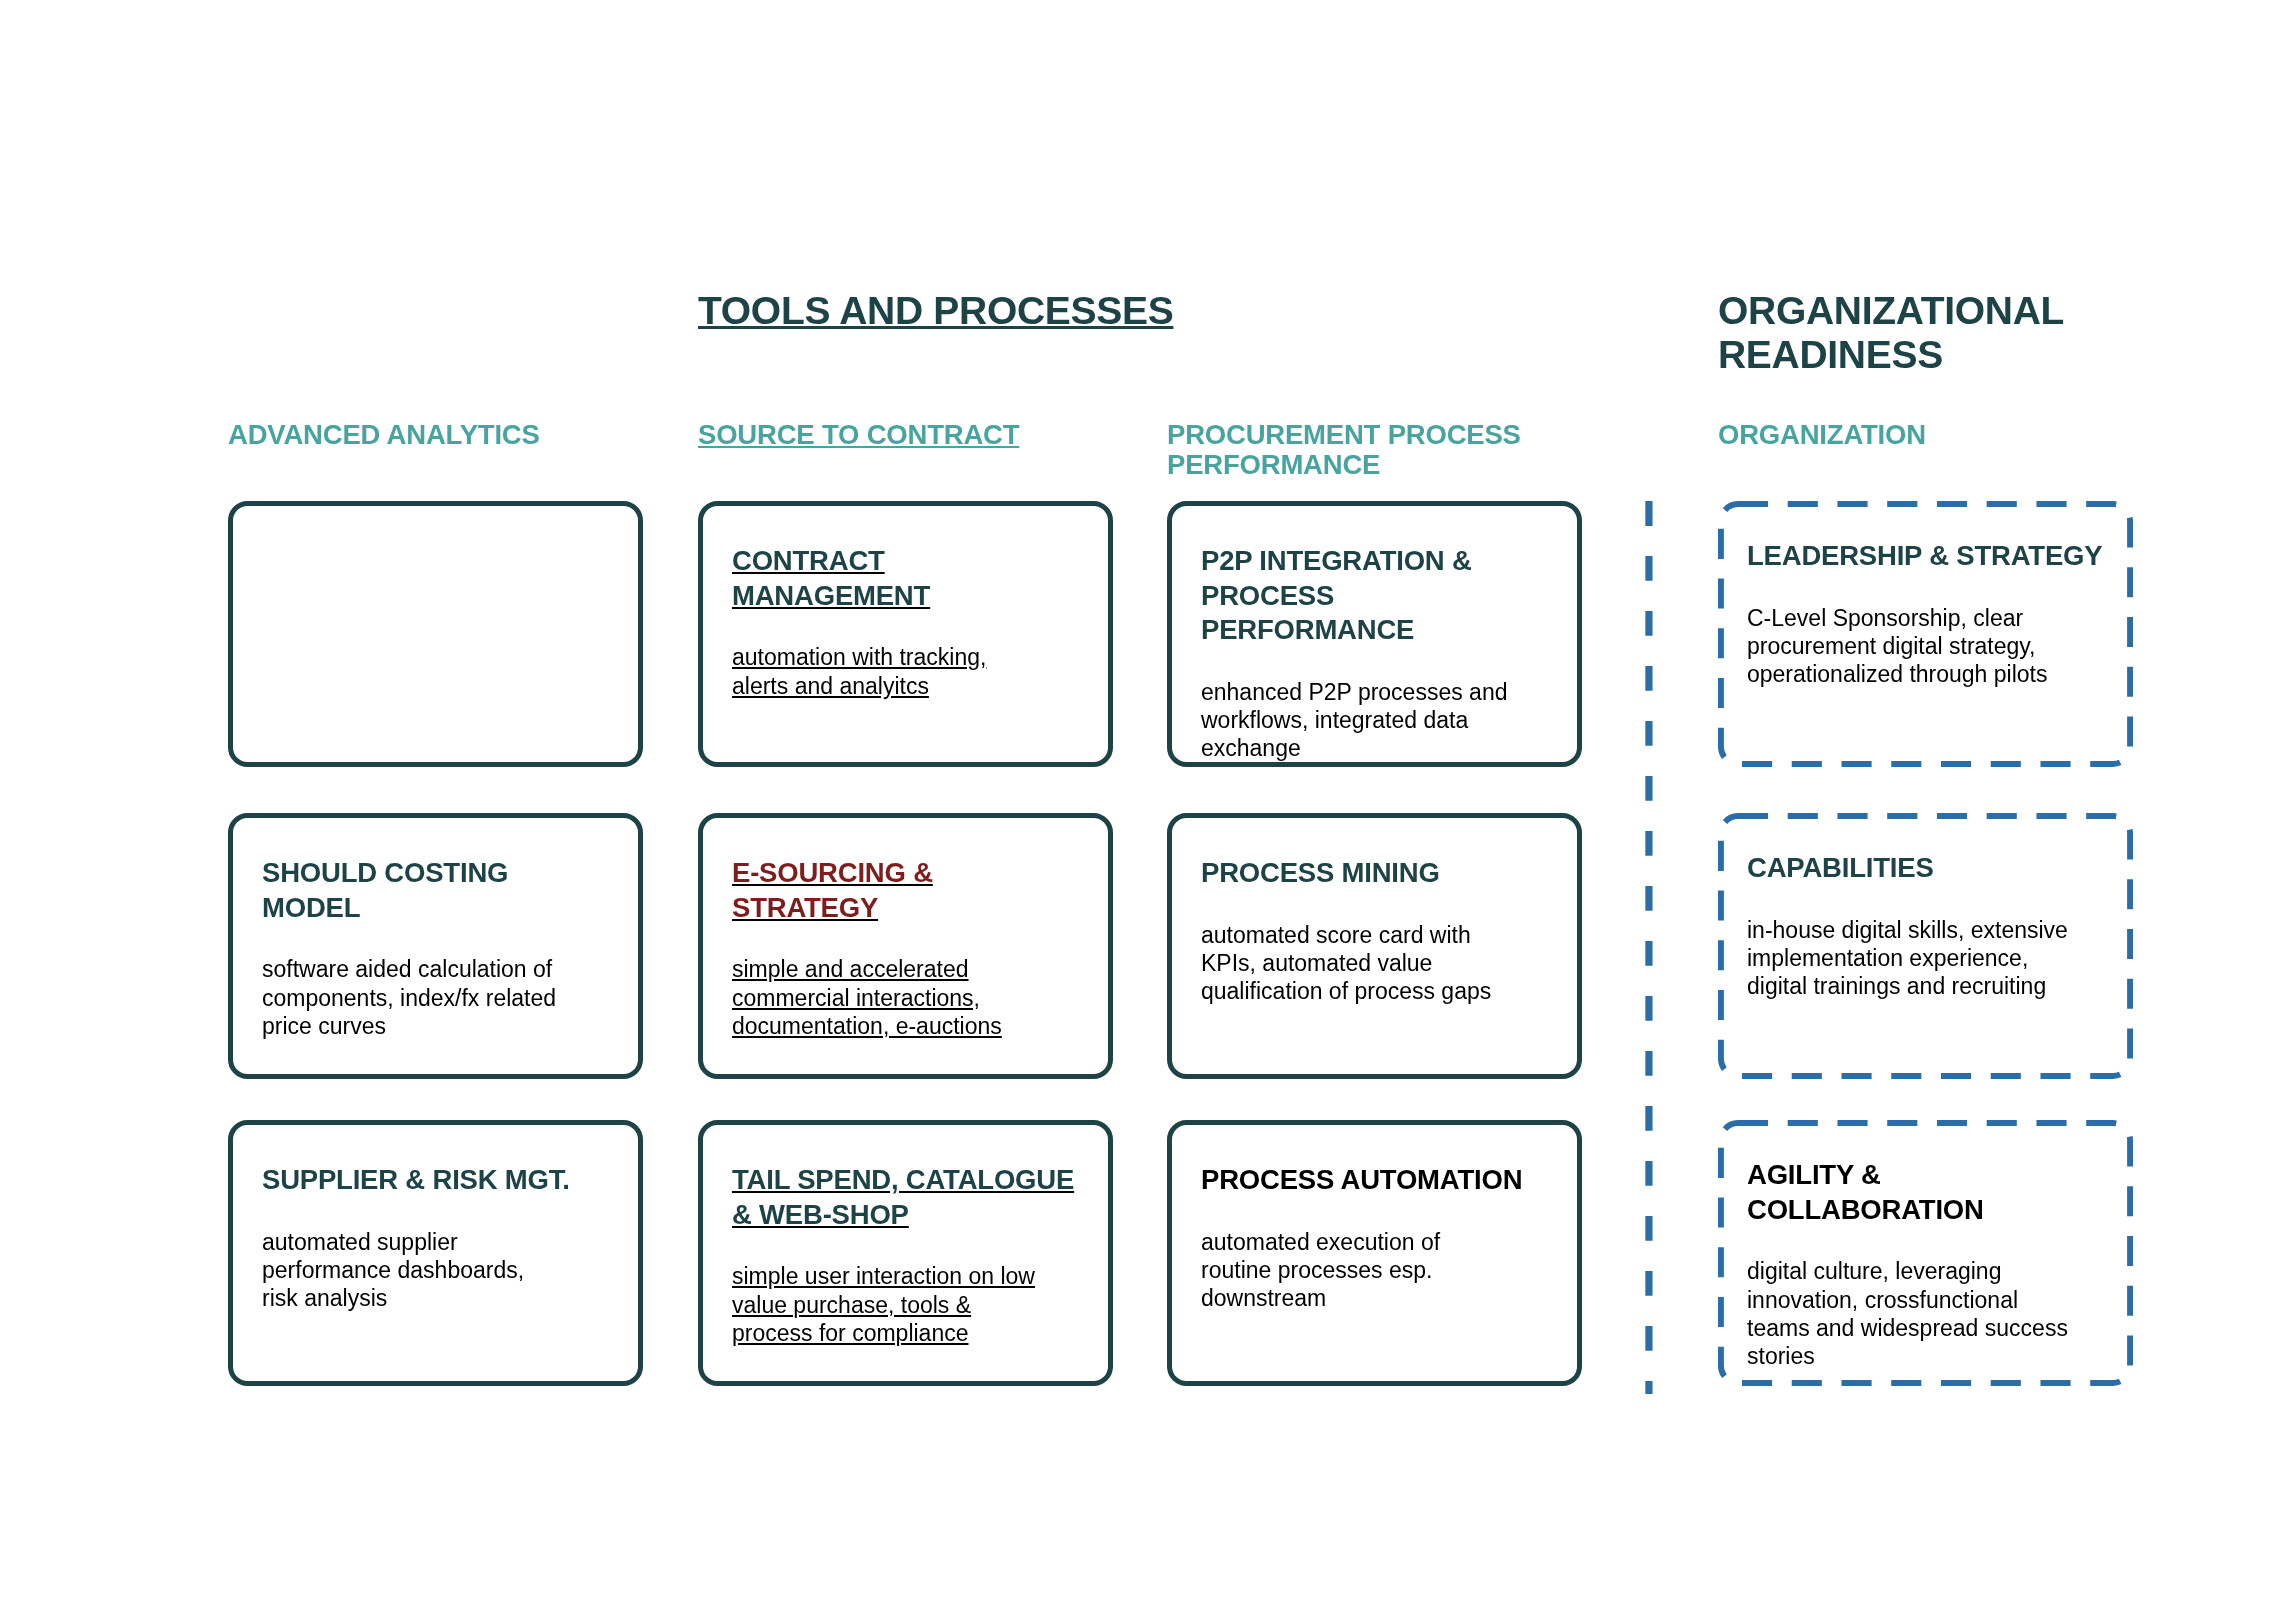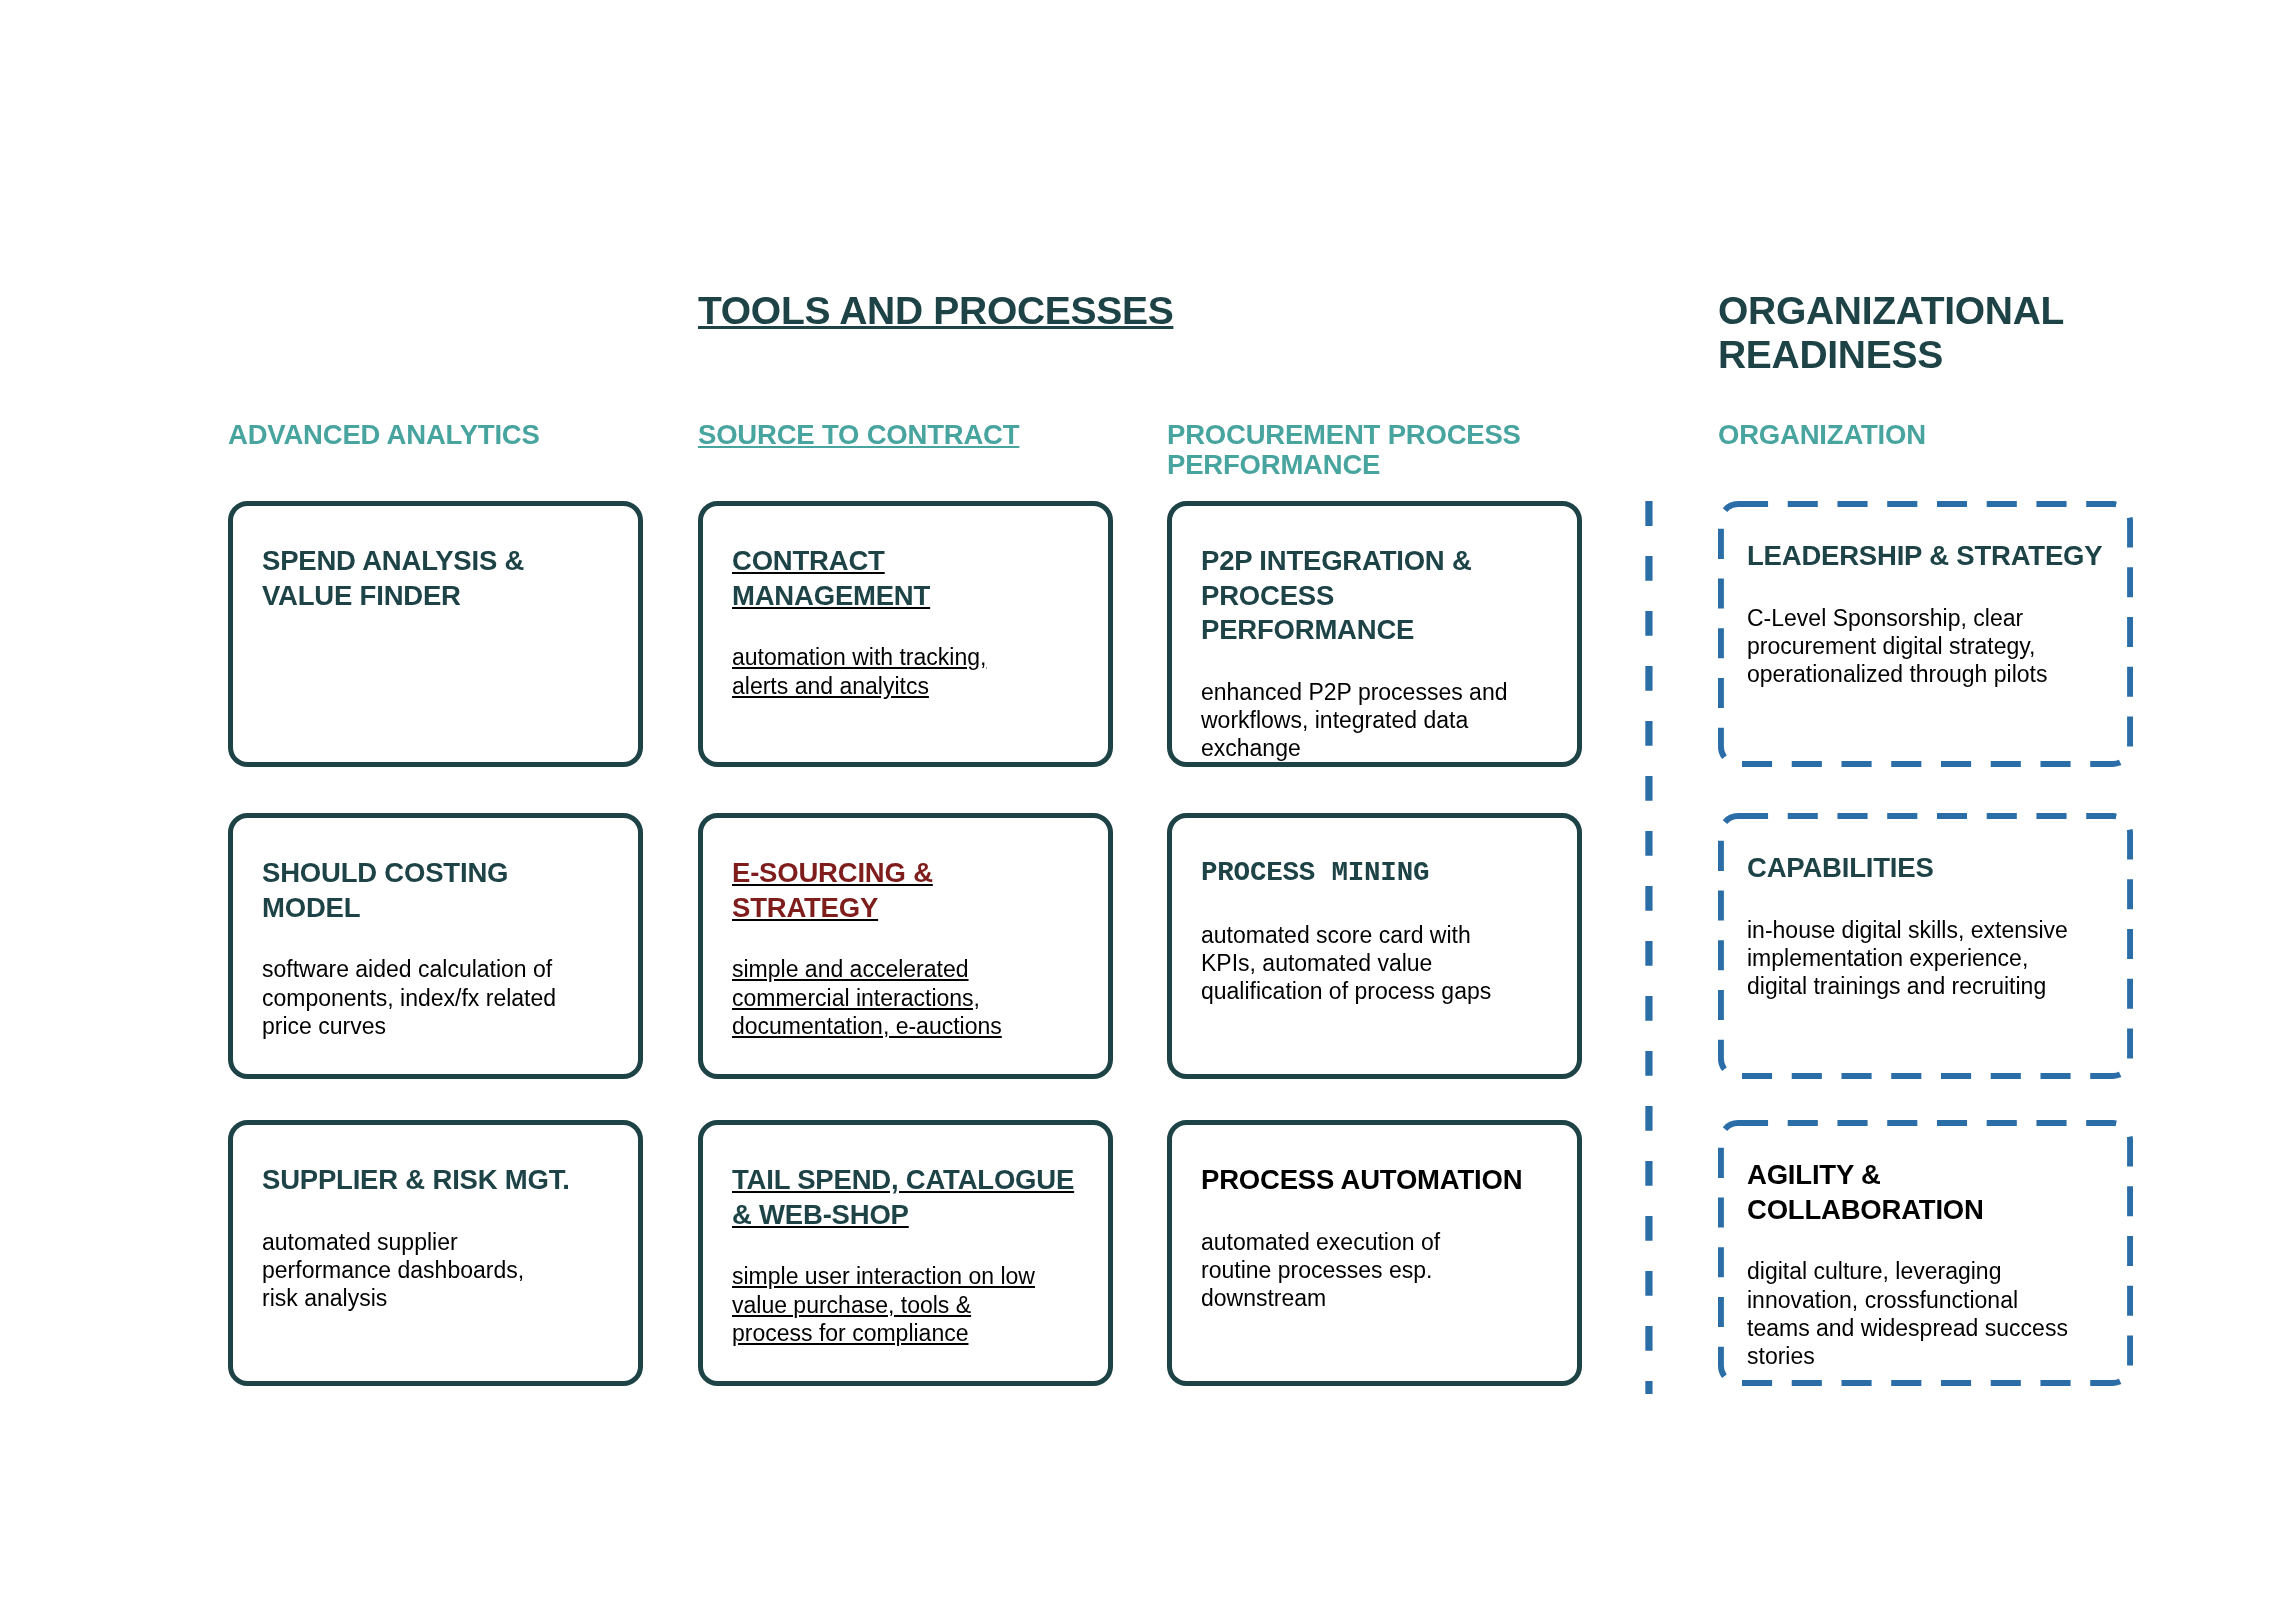--- a/index.html
+++ b/index.html
@@ -62,22 +62,20 @@
 <div class="section-title cx3">ORGANIZATIONAL
 READINESS</div>
 
 <div class="col-header cx0">ADVANCED ANALYTICS</div>
 <div class="col-header cx1">SOURCE TO CONTRACT</div>
 <div class="col-header cx2">PROCUREMENT PROCESS
 PERFORMANCE</div>
 <div class="col-header cx3">ORGANIZATION</div>
 
 <div class="card solid cx0 ry0">
-  <div class="card-title" style="color: rgb(29, 67, 71);">SPEND ANALYSIS &amp;
-VALUE FINDER</div>
 </div>
 <div class="card solid cx0 ry1">
   <div class="card-title" style="color: rgb(29, 67, 71);">SHOULD COSTING
 MODEL</div>
   <div class="card-body">software aided calculation of
 components, index/fx related
 price curves</div>
 </div>
 <div class="card solid cx0 ry2">
   <div class="card-title" style="color: rgb(29, 67, 71);">SUPPLIER &amp; RISK MGT.</div>
@@ -108,21 +106,21 @@
 </div>
 
 <div class="card solid cx2 ry0">
   <div class="card-title" style="color: rgb(29, 67, 71);">P2P INTEGRATION &amp;
 PROCESS PERFORMANCE</div>
   <div class="card-body">enhanced P2P processes and
 workflows, integrated data
 exchange</div>
 </div>
 <div class="card solid cx2 ry1">
-  <div class="card-title" style="color: rgb(29, 67, 71); font-family: Liberation Mono, monospace;">PROCESS MINING</div>
+  <div class="card-title" style="color: rgb(29, 67, 71);">PROCESS MINING</div>
   <div class="card-body">automated score card with
 KPIs, automated value
 qualification of process gaps</div>
 </div>
 <div class="card solid cx2 ry2">
   <div class="card-title" style="color: rgb(0, 0, 0);">PROCESS AUTOMATION</div>
   <div class="card-body">automated execution of
 routine processes esp.
 downstream</div>
 </div>

